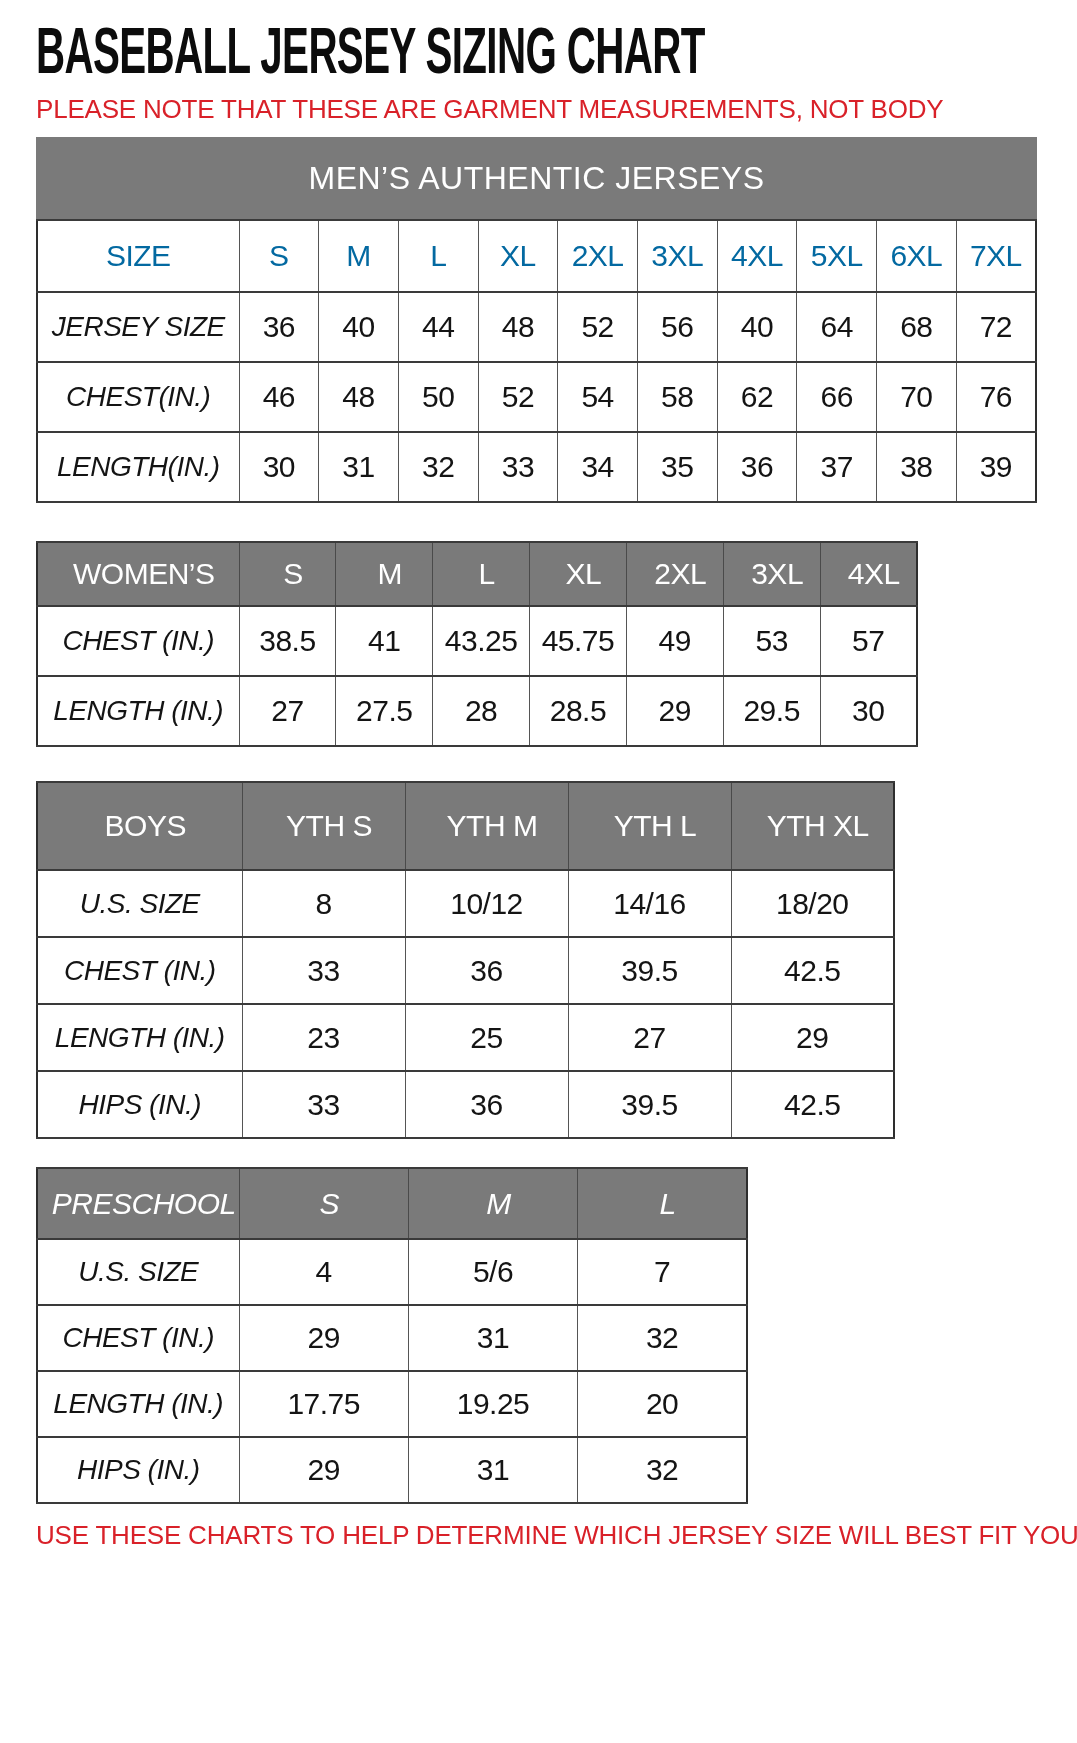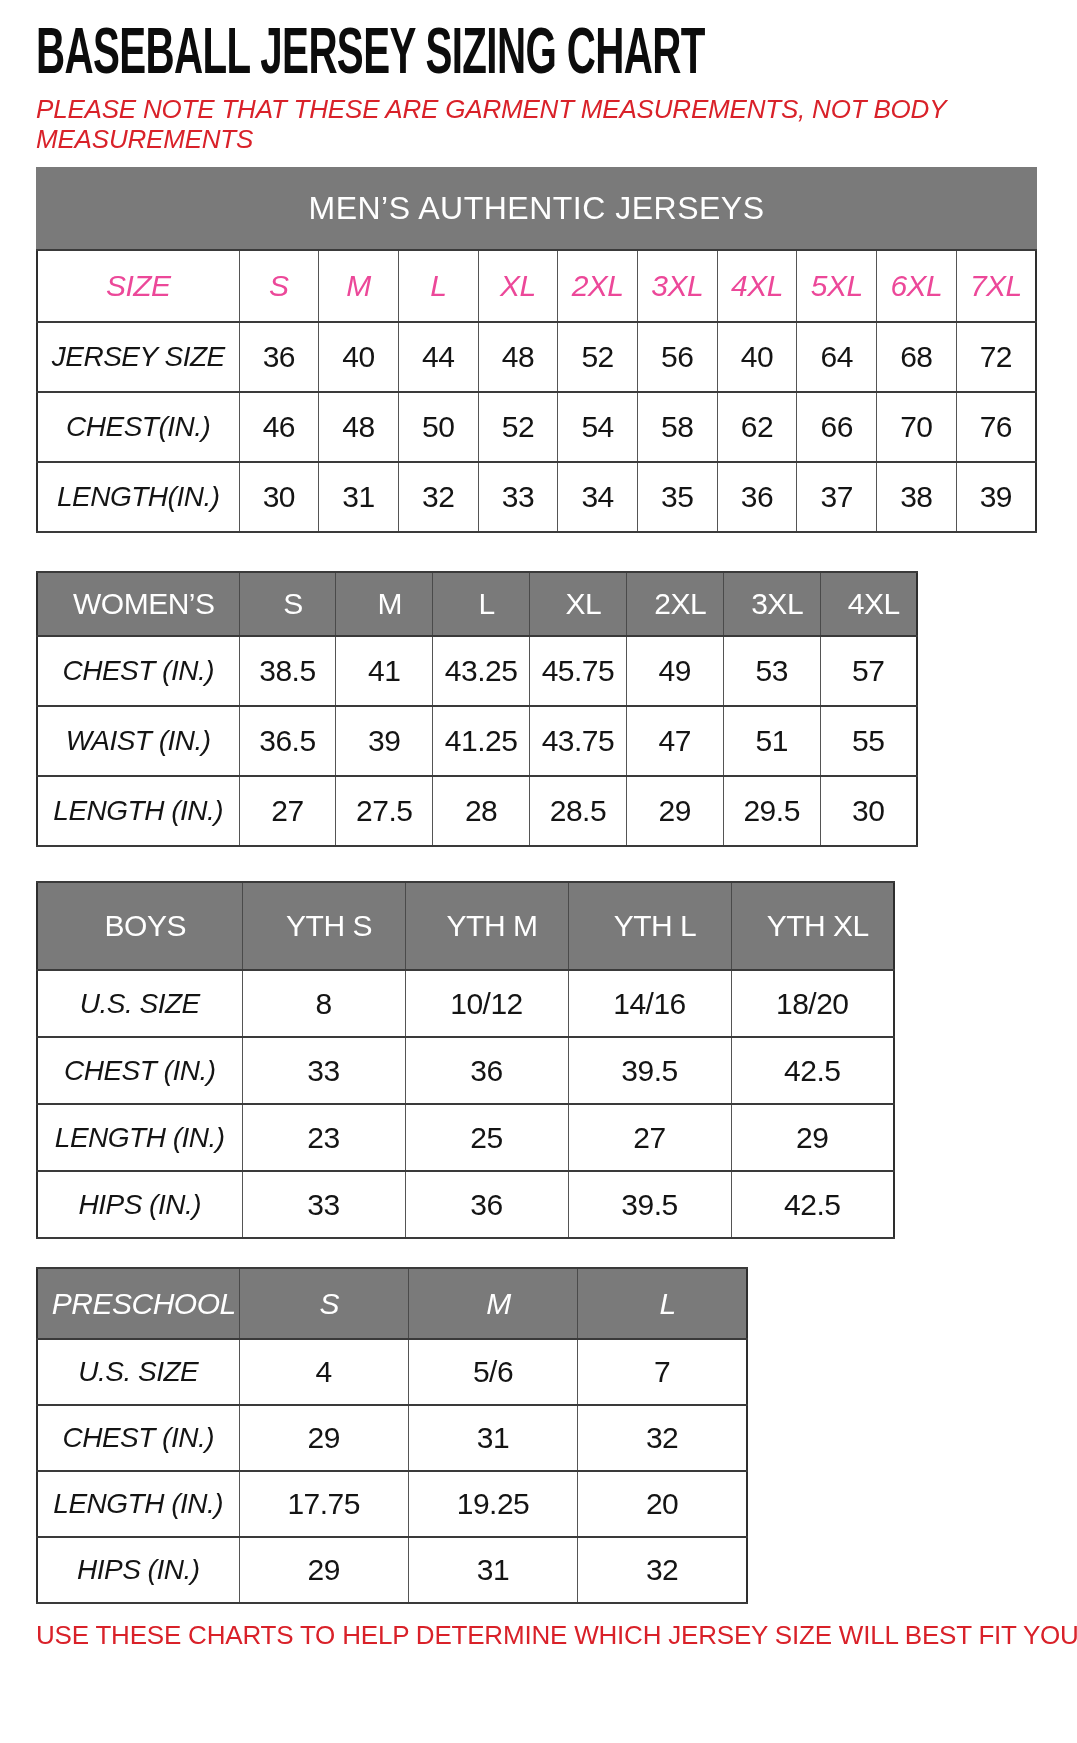--- a/index.html
+++ b/index.html
@@ -24,21 +24,20 @@
     transform-origin: left center;
   }
 
   
   .note {
     margin-top: 13px;
     color: #d92129;
     font-size: 26px;
     line-height: 1.16;
     letter-spacing: -0.2px;
-    font-style: italic;
   }
 
   
   .banner {
     width: 1001px; height: 82px;
     margin-top: 13px;
     background: #7a7a7a;
     color: #ffffff;
     display: flex; align-items: center; justify-content: center;
     font-size: 32px;
@@ -70,21 +69,21 @@
 
   
   table.gray-head tr.head th {
     background: #7a7a7a;
     color: #ffffff;
     border-left: 1px solid #4a4a4a;
     border-right: 1px solid #4a4a4a;
     padding-left: 13px;
   }
   
-  table.plain-head tr.head th { background: #ffffff; color: #ec4899; font-style: italic; }
+  table.plain-head tr.head th { background: #ffffff; color: #0369a1; }
 
   .t-mens { width: 1001px; }
   .t-mens tr { height: 70px; }
   .t-mens tr.head { height: 72px; }
 
   .t-womens { width: 882px; margin-top: 38px; }
   .t-womens tr { height: 70px; }
   .t-womens tr.head { height: 64px; }
 
   .t-boys { width: 859px; margin-top: 34px; }
@@ -109,21 +108,20 @@
 </style>
 </head>
 <body>
 
 <div class="page">
 
   <h1 class="title">BASEBALL JERSEY SIZING CHART</h1>
 
   <div class="note">
     <div>PLEASE NOTE THAT THESE ARE GARMENT MEASUREMENTS, NOT BODY</div>
-    <div>MEASUREMENTS</div>
   </div>
 
   <div class="banner">MEN’S AUTHENTIC JERSEYS</div>
 
   <table class="tbl plain-head t-mens">
     <colgroup>
         <col class="c-label">
         <col span="10">
       </colgroup>
   <thead>
@@ -206,30 +204,20 @@
           <td class="lbl">CHEST (IN.)</td>
           <td class="val">38.5</td>
           <td class="val">41</td>
           <td class="val">43.25</td>
           <td class="val">45.75</td>
           <td class="val">49</td>
           <td class="val">53</td>
           <td class="val">57</td>
         </tr>
         <tr>
-          <td class="lbl">WAIST (IN.)</td>
-          <td class="val">36.5</td>
-          <td class="val">39</td>
-          <td class="val">41.25</td>
-          <td class="val">43.75</td>
-          <td class="val">47</td>
-          <td class="val">51</td>
-          <td class="val">55</td>
-        </tr>
-        <tr>
           <td class="lbl">LENGTH (IN.)</td>
           <td class="val">27</td>
           <td class="val">27.5</td>
           <td class="val">28</td>
           <td class="val">28.5</td>
           <td class="val">29</td>
           <td class="val">29.5</td>
           <td class="val">30</td>
         </tr>
       </tbody>

